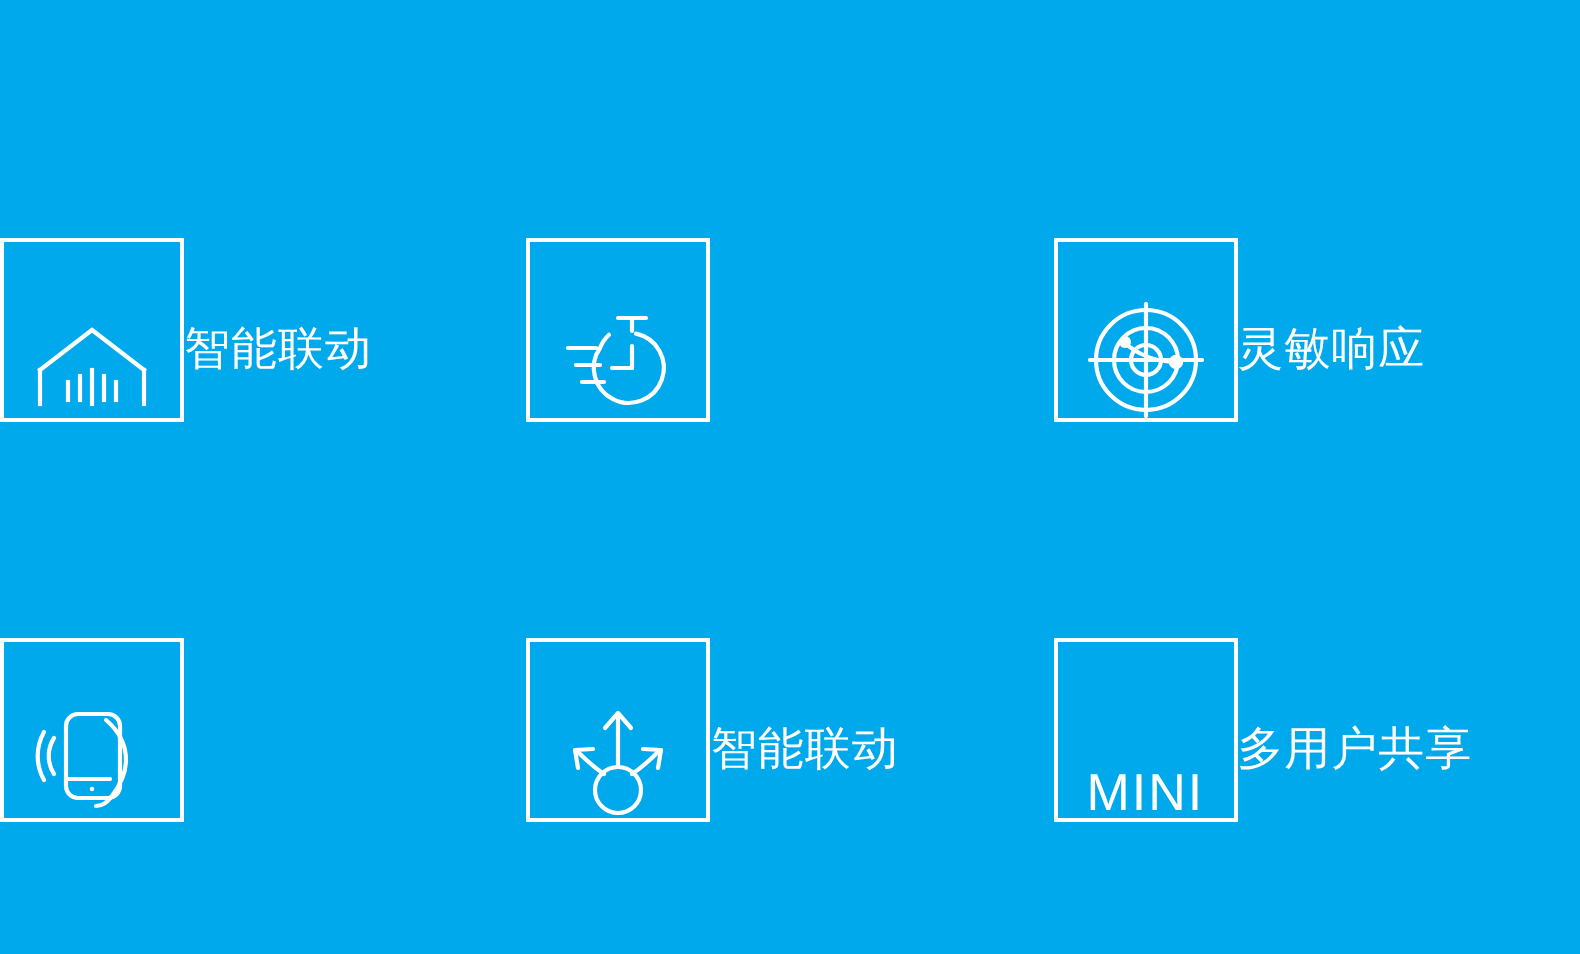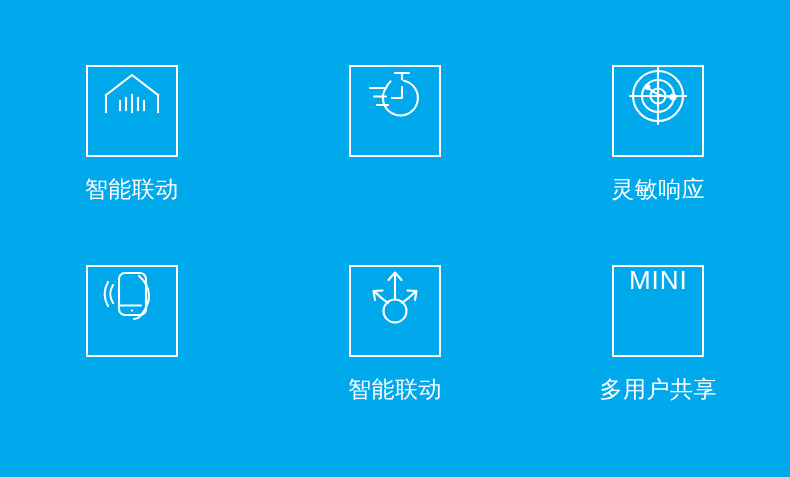--- a/index.html
+++ b/index.html
@@ -28,30 +28,30 @@
     display: grid;
     grid-template-columns: repeat(3, 1fr);
     grid-template-rows: 200px 200px;
     padding-top: 65px;
     box-sizing: border-box;
     column-gap: 0;
     row-gap: 0;
   }
   .feature-cell {
     display: flex;
-    flex-direction: column;
+    flex-direction: row;
     align-items: center;
   }
   .icon-box {
     width: 92px;
     height: 92px;
     border: 2px solid #ffffff;
     box-sizing: border-box;
     display: flex;
-    align-items: flex-start;
+    align-items: flex-end;
     justify-content: center;
     background: transparent;
   }
   .icon-box svg {
     display: block;
   }
   .mini-text {
     color: #ffffff;
     font-family: "Liberation Sans", sans-serif;
     font-size: 26px;

